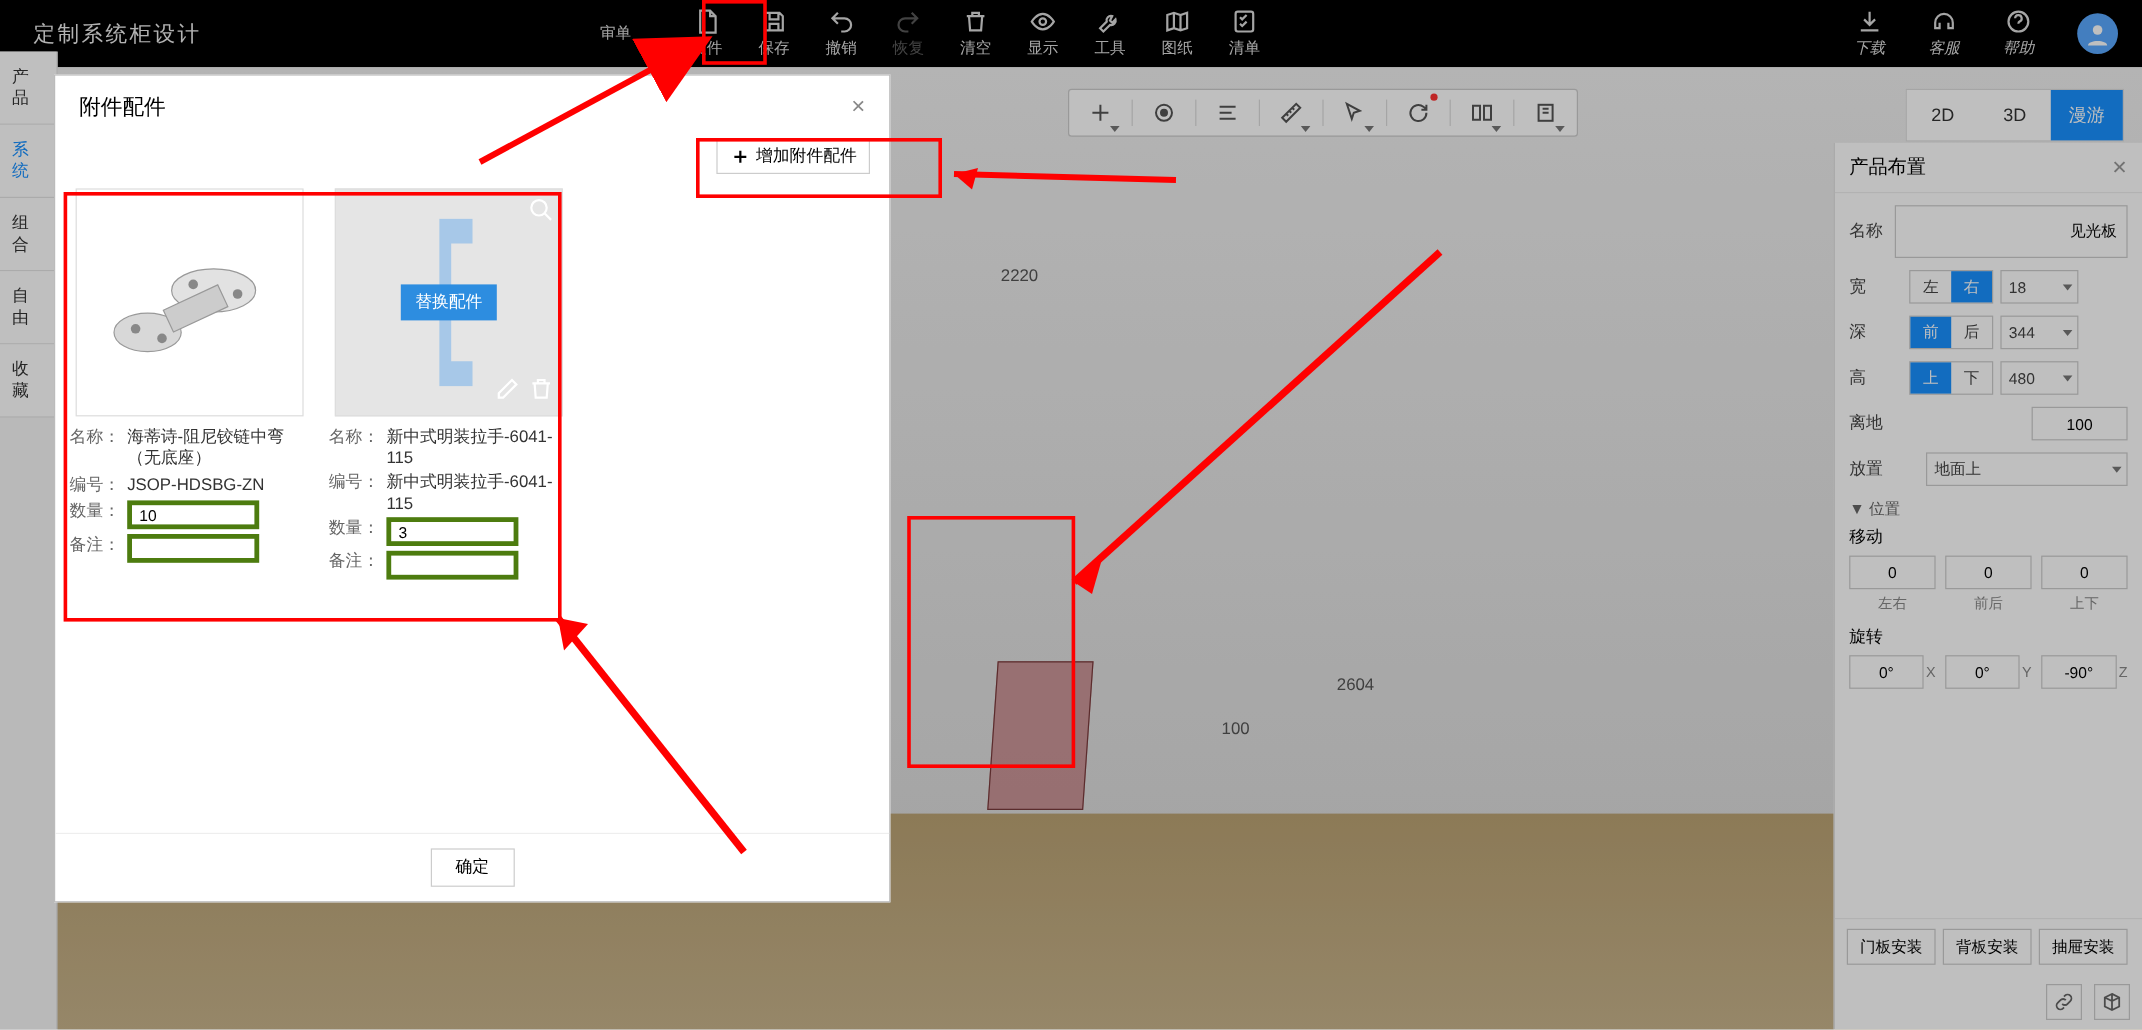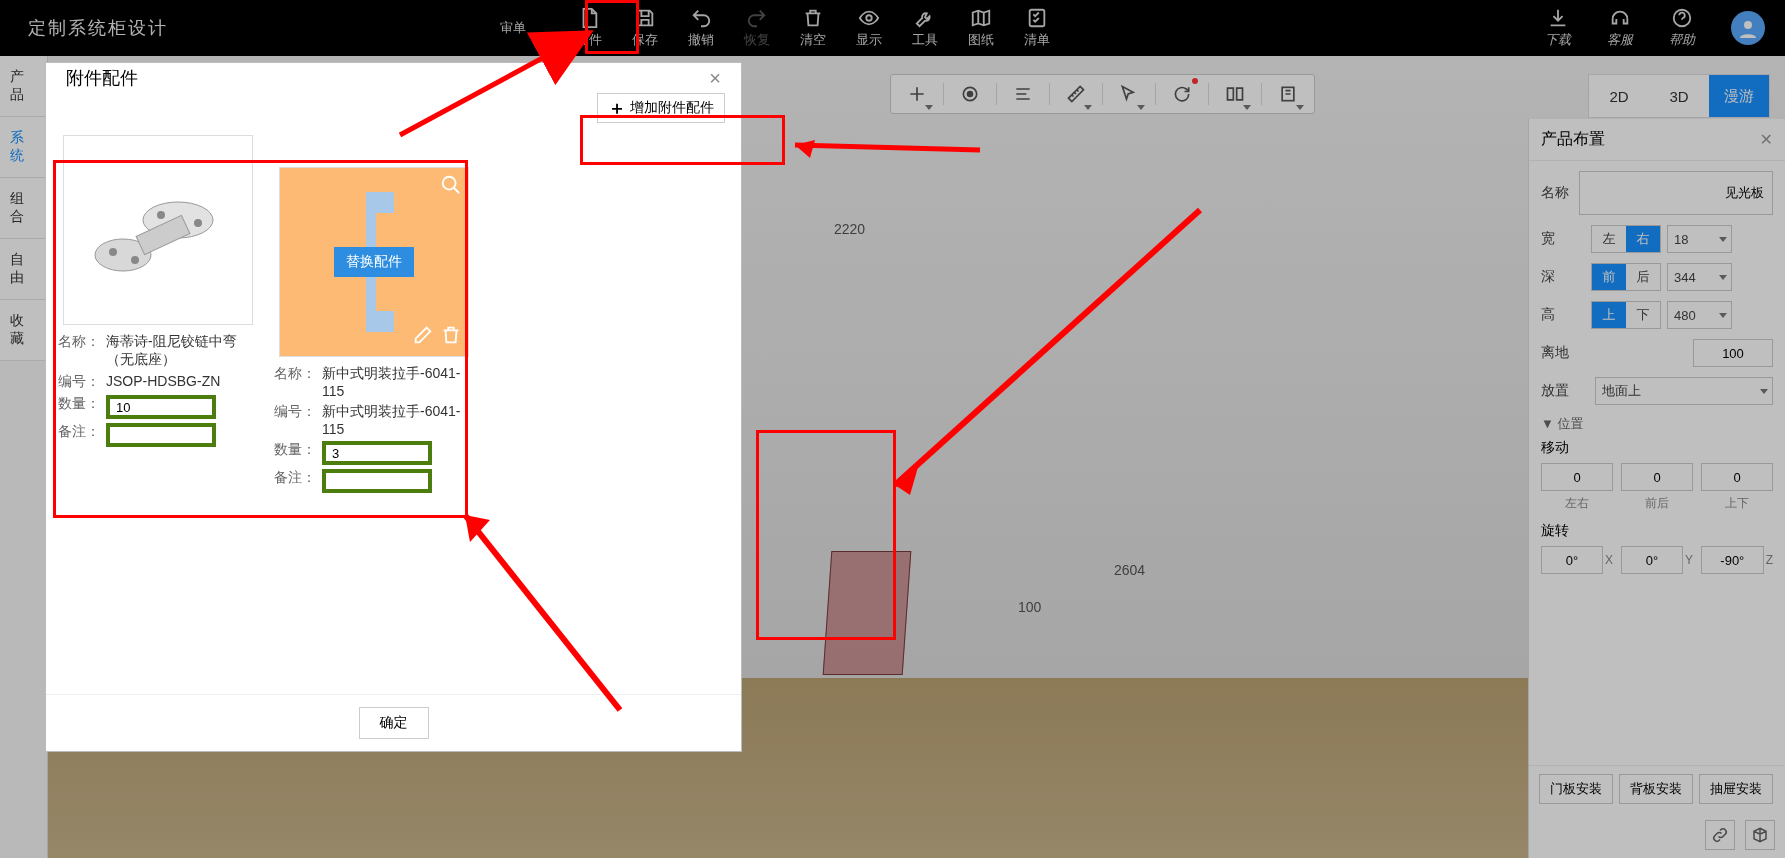--- a/index.html
+++ b/index.html
@@ -13,21 +13,21 @@
   .top-item.audit { margin-right: 20px; }
   .top-item .ico { width: 22px; height: 22px; display: flex; align-items: center; justify-content: center; }
   .top-item .ico svg { width: 22px; height: 22px; stroke: #ddd; fill: none; stroke-width: 2; }
   .top-right { display: flex; align-items: center; gap: 36px; margin-right: 20px; font-style: italic; }
   .avatar { width: 34px; height: 34px; border-radius: 50%; background: #5aa8ff; display: flex; align-items: center; justify-content: center; }
 
   
   .save-highlight { position: absolute; top: 0; left: 585px; width: 54px; height: 54px; border: 3px solid #ff0000; z-index: 200; pointer-events: none; }
 
   
-  .sidebar { position: absolute; left: 0; top: 56px; width: 48px; bottom: 0; background: #f7f7f7; border-right: 1px solid #ddd; display: flex; flex-direction: column; }
+  .sidebar { position: absolute; left: 0; top: 43px; width: 48px; bottom: 0; background: #f7f7f7; border-right: 1px solid #ddd; display: flex; flex-direction: column; }
   .sidebar .tab { writing-mode: horizontal-tb; padding: 12px 10px; font-size: 14px; color: #333; border-bottom: 1px solid #e5e5e5; cursor: pointer; background: #fff; }
   .sidebar .tab.active { color: #1890ff; }
 
   
   .canvas { position: absolute; left: 48px; right: 0; top: 56px; bottom: 0; background: linear-gradient(#f0f0f0,#d8d8d8); }
   .floor { position: absolute; left: 0; right: 0; bottom: 0; height: 180px; background: linear-gradient(#bba374,#c8b48c); }
   .dim-label { position: absolute; font-size: 14px; color: #555; background: transparent; }
 
   
   .float-toolbar { position: absolute; top: 74px; left: 890px; height: 40px; background: #fff; border: 1px solid #ccc; border-radius: 3px; display: flex; align-items: center; gap: 8px; padding: 0 8px; z-index: 5; }
@@ -62,29 +62,29 @@
   .triple { display: flex; gap: 8px; }
   .triple .col { flex: 1; text-align: center; }
   .footbtn-row { display: flex; gap: 6px; padding: 8px 10px; border-top: 1px solid #eee; align-items: center; }
   .footbtn { height: 30px; padding: 0 10px; border: 1px solid #ccc; background: #fff; font-size: 13px; cursor: pointer; }
   .cube { width: 30px; height: 30px; border: 1px solid #ccc; display: flex; align-items: center; justify-content: center; cursor: pointer; }
   .cube svg { width: 18px; height: 18px; stroke: #666; fill: none; stroke-width: 2; }
 
   
   .mask { position: absolute; inset: 0; background: rgba(0,0,0,0.25); z-index: 50; }
   .modal { position: absolute; left: 45px; top: 62px; width: 697px; height: 690px; background: #fff; border: 1px solid #bbb; z-index: 60; display: flex; flex-direction: column; }
-  .modal .mhdr { display: flex; justify-content: space-between; align-items: center; padding: 3px 20px; font-size: 18px; }
+  .modal .mhdr { display: flex; justify-content: space-between; align-items: center; padding: 14px 20px; font-size: 18px; }
   .modal .mhdr .x { font-size: 20px; color: #888; cursor: pointer; }
   .modal .mbody { flex: 1; padding: 0 12px; overflow: hidden; }
   .add-row { display: flex; justify-content: flex-end; padding-right: 4px; margin-bottom: 12px; }
   .add-btn { height: 30px; border: 1px solid #ccc; background: #fff; padding: 0 10px; font-size: 14px; cursor: pointer; display: flex; align-items: center; gap: 4px; }
   .catalog { display: flex; gap: 16px; }
   .card { width: 200px; }
   .thumb { width: 190px; height: 190px; border: 1px solid #ddd; margin: 0 auto 8px; position: relative; overflow: hidden; display: flex; align-items: center; justify-content: center; }
-  .thumb.sel { background: #fdba74; margin-top: 32px; }
+  .thumb.sel { background: #e5e5e5; }
   .thumb .mag, .thumb .edit, .thumb .del { position: absolute; }
   .thumb .mag { top: 6px; right: 6px; }
   .thumb .edit { bottom: 6px; right: 34px; }
   .thumb .del { bottom: 6px; right: 6px; }
   .thumb .act-ico svg { width: 22px; height: 22px; stroke: #fff; fill: none; stroke-width: 2; }
   .thumb .replace-btn { background: #2d8de0; color: #fff; font-size: 14px; padding: 6px 12px; border: none; cursor: pointer; position: absolute;}
   .thumb .handle-shape { width: 40px; height: 140px; background: #a7c8e8; clip-path: polygon(30% 0, 100% 0, 100% 15%, 55% 15%, 55% 85%, 100% 85%, 100% 100%, 30% 100%); }
   .meta { font-size: 14px; color: #333; }
   .meta .mrow { display: flex; margin-bottom: 4px; align-items: flex-start; }
   .meta .mlab { color: #666; width: 48px; }
@@ -343,21 +343,21 @@
           <span>480</span>
           <span class="car"></span>
         </div>
     </div>
     <div class="rrow">
       <span class="lab">离地</span>
       <input class="rnum" style="width: 80px; flex: 0 0 80px; margin-left: auto;" value="100">
     </div>
     <div class="rrow">
       <span class="lab">放置</span>
-      <div class="rsel2" style="width:auto;flex:1;margin-left:4px">
+      <div class="rsel2" style="width:auto;flex:1;margin-left:14px">
           <span>地面上</span>
           <span class="car"></span>
         </div>
     </div>
     <div class="sect-h">▼ 位置</div>
     <div style="font-size:14px;margin:6px 0">移动</div>
     <div class="triple">
       <div class="col"><input class="rnum" value="0" style=""><div style="font-size:12px;color:#888;margin-top:4px">左右</div></div>
       <div class="col"><input class="rnum" value="0" style=""><div style="font-size:12px;color:#888;margin-top:4px">前后</div></div>
       <div class="col"><input class="rnum" value="0" style=""><div style="font-size:12px;color:#888;margin-top:4px">上下</div></div>

